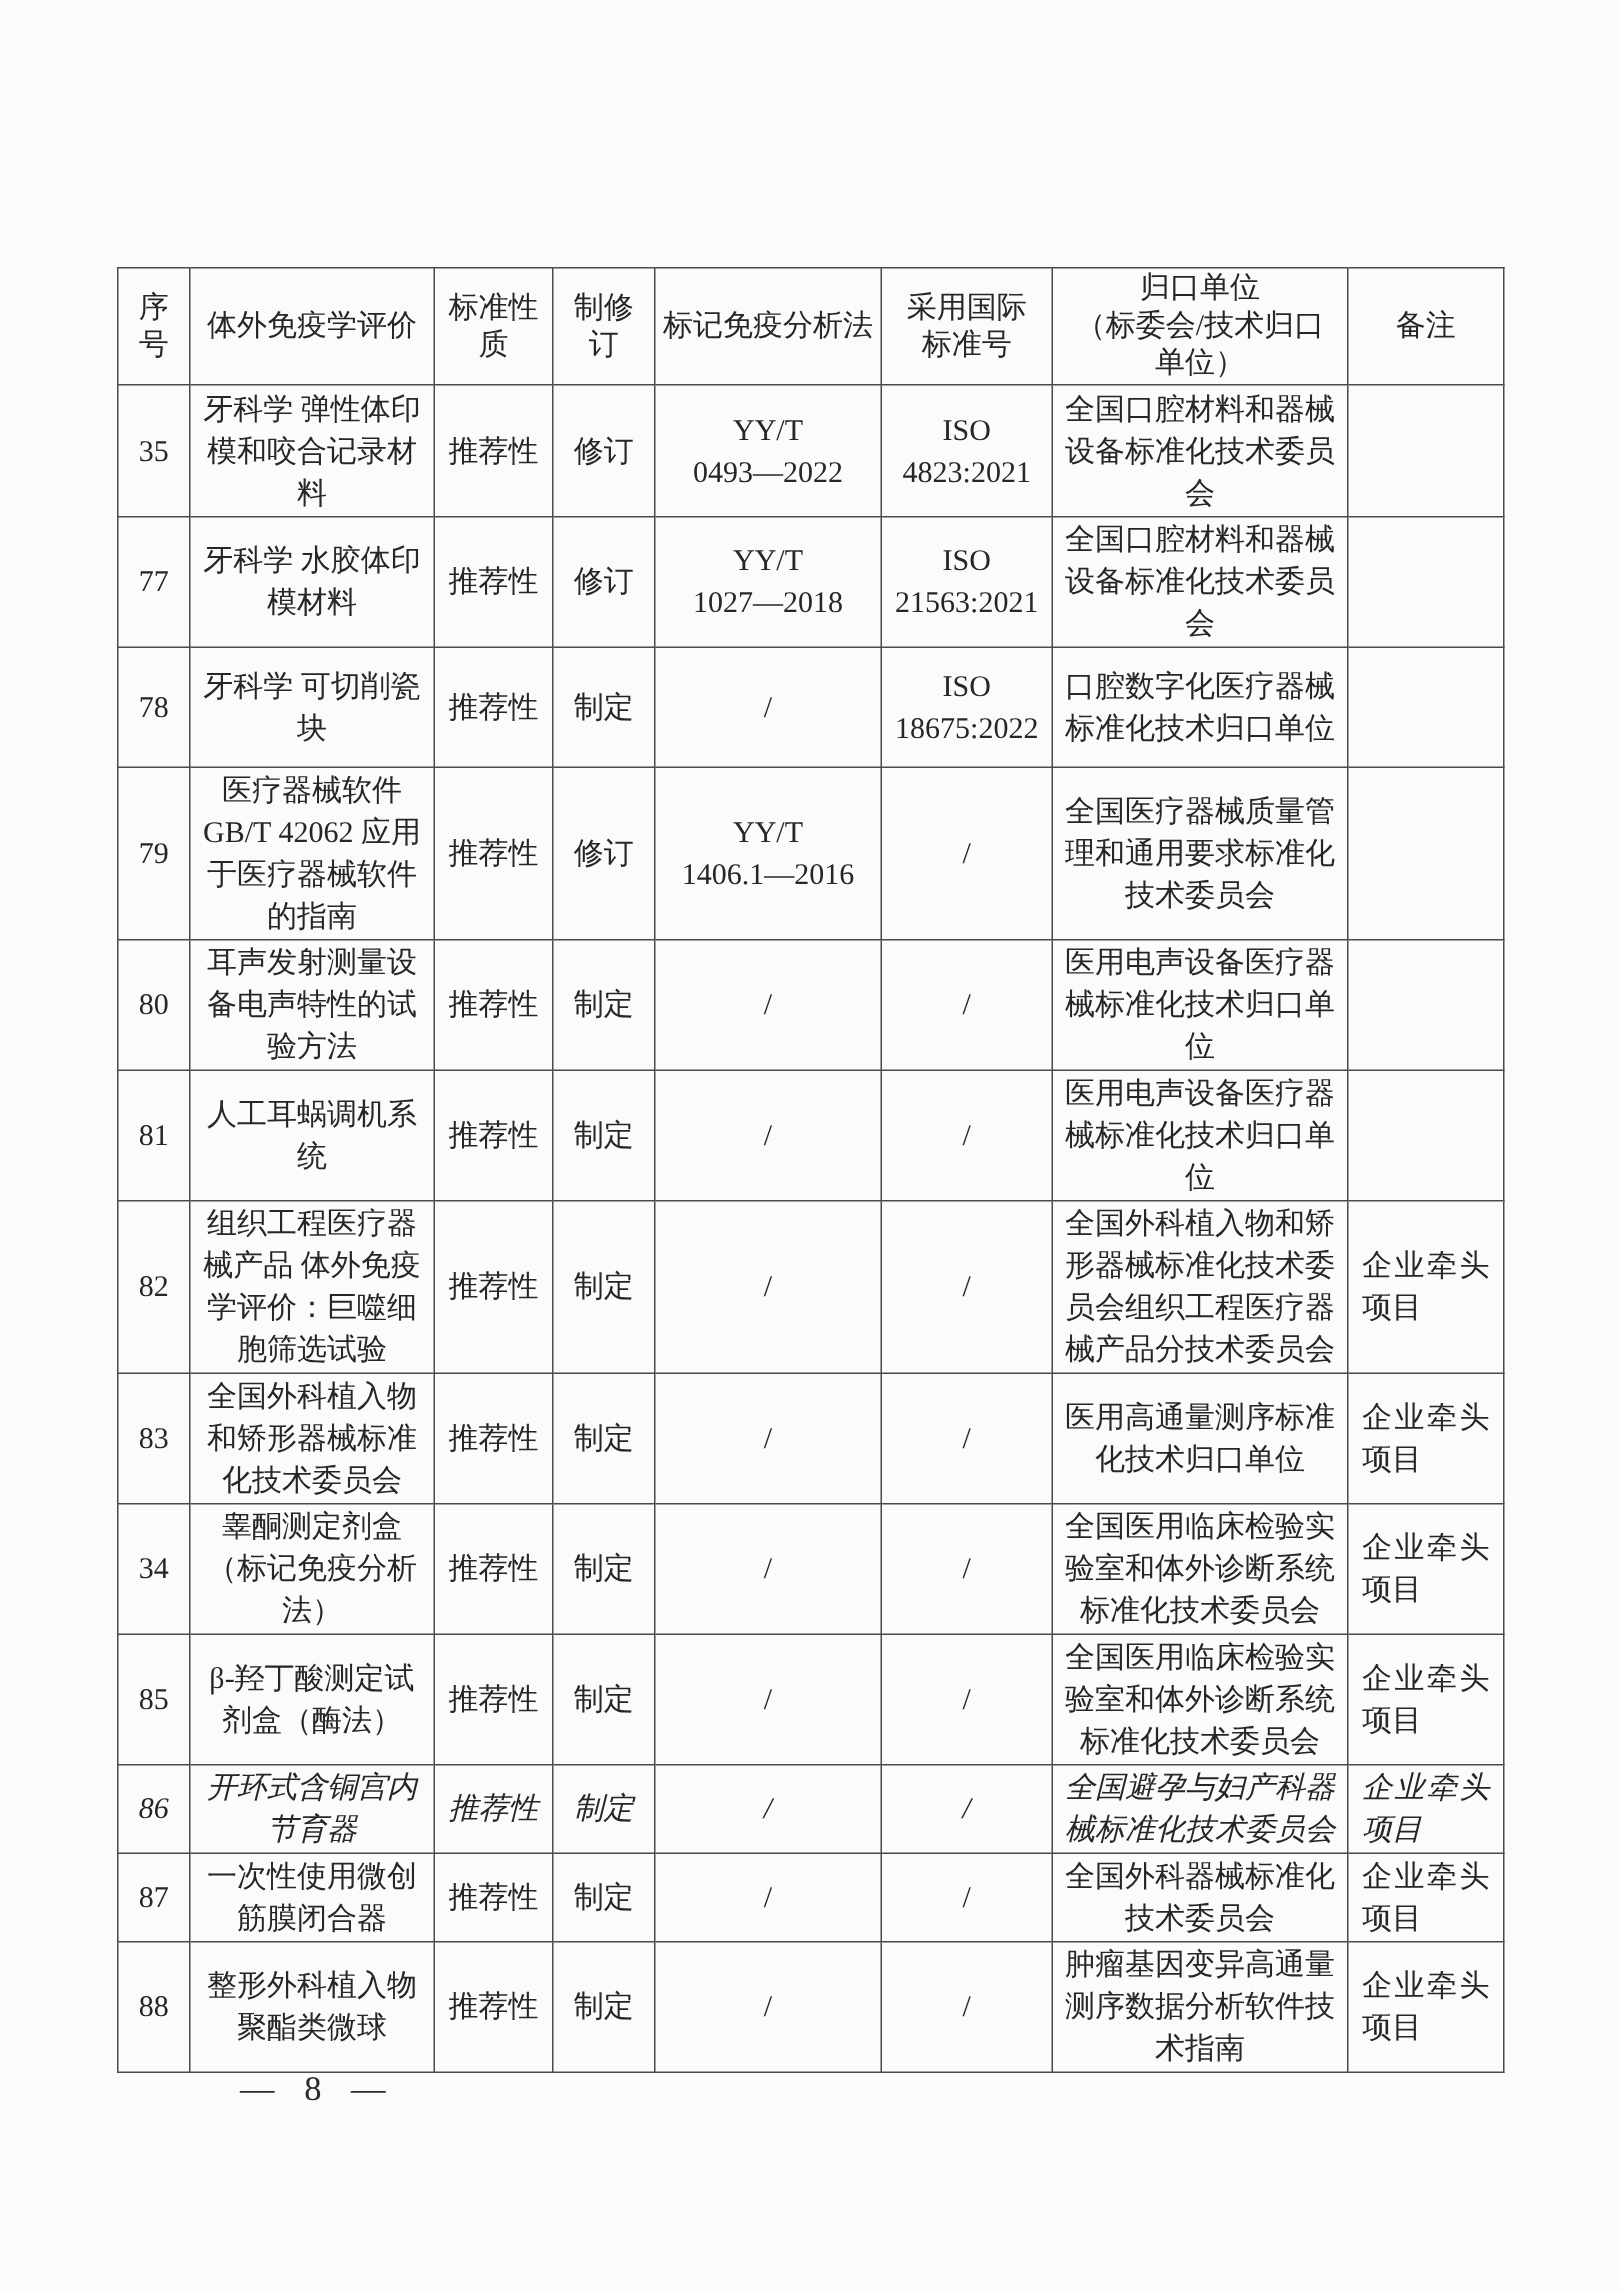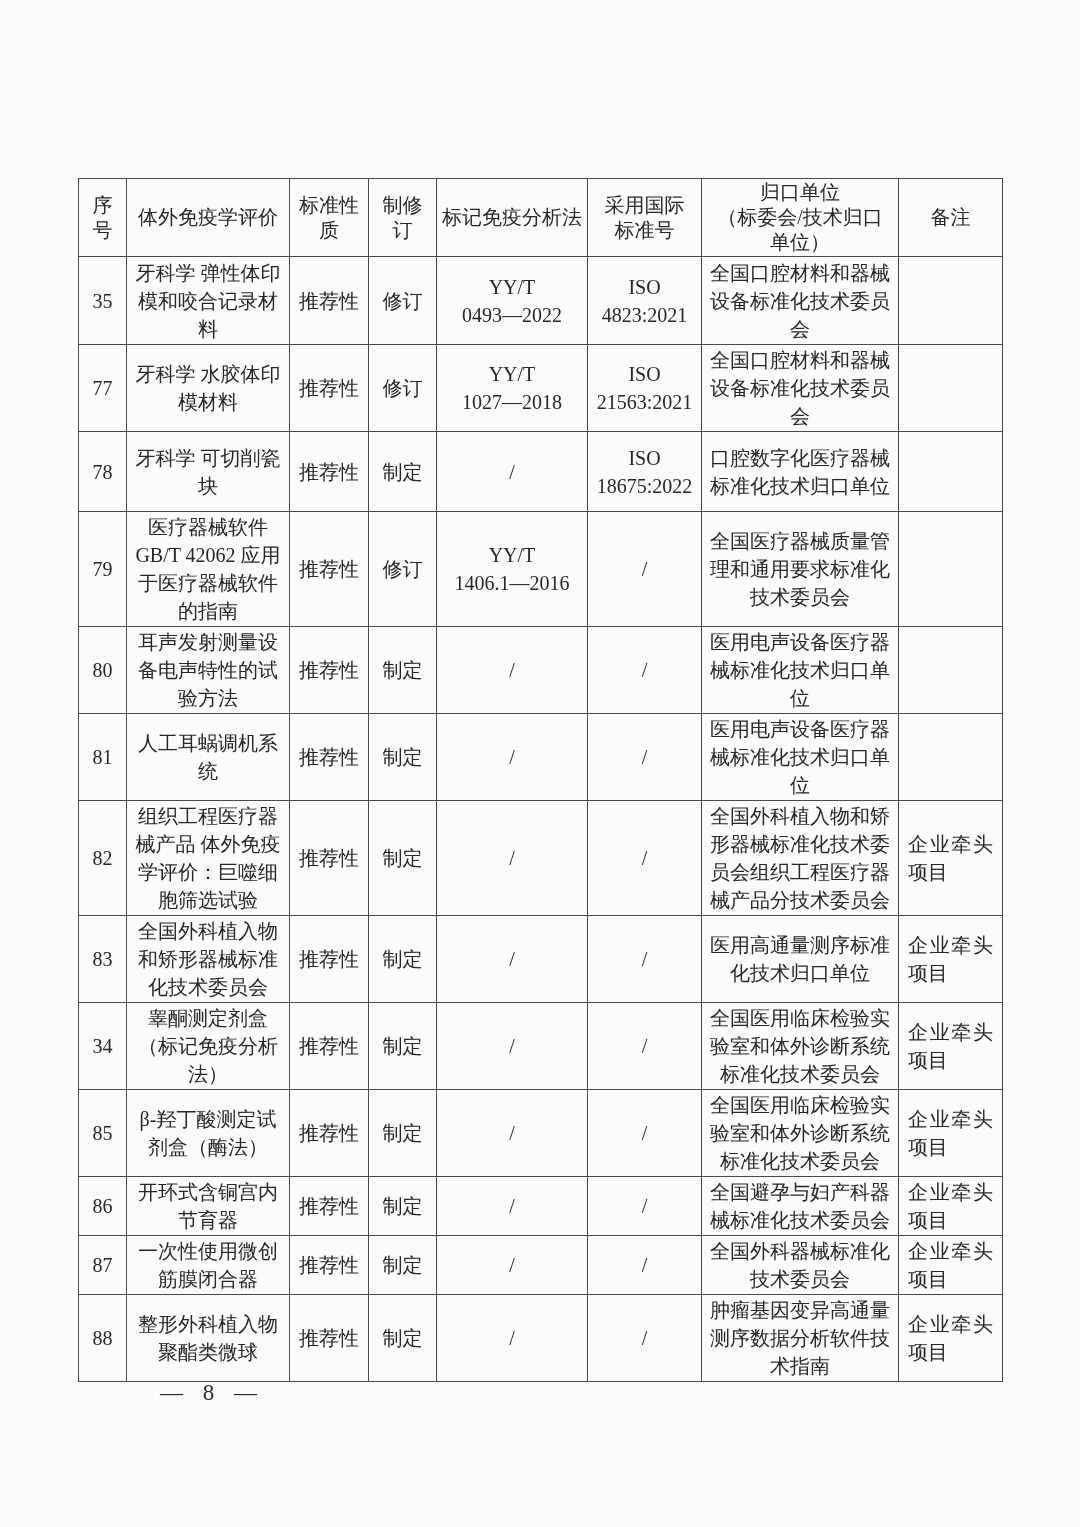--- a/index.html
+++ b/index.html
@@ -48,21 +48,21 @@
   .std-table tbody tr:nth-child(1)  { height: 88px; }
   .std-table tbody tr:nth-child(2)  { height: 80px; }
   .std-table tbody tr:nth-child(3)  { height: 80px; }
   .std-table tbody tr:nth-child(4)  { height: 113px; }
   .std-table tbody tr:nth-child(5)  { height: 86px; }
   .std-table tbody tr:nth-child(6)  { height: 85px; }
   .std-table tbody tr:nth-child(7)  { height: 113px; }
   .std-table tbody tr:nth-child(8)  { height: 84px; }
   .std-table tbody tr:nth-child(9)  { height: 82px; }
   .std-table tbody tr:nth-child(10) { height: 82px; }
-  .std-table tbody tr:nth-child(11) { height: 53px; }
+  .std-table tbody tr:nth-child(11) { height: 53px; font-style: italic; }
   .std-table tbody tr:nth-child(12) { height: 54px; padding-left: 30px; }
   .std-table tbody tr:nth-child(13) { height: 82px; }
   .page-number {
     position: absolute;
     left: 160px;
     top: 1380px;
     font-size: 23px;
     color: #2a2a2a;
     word-spacing: 14px;
   }

